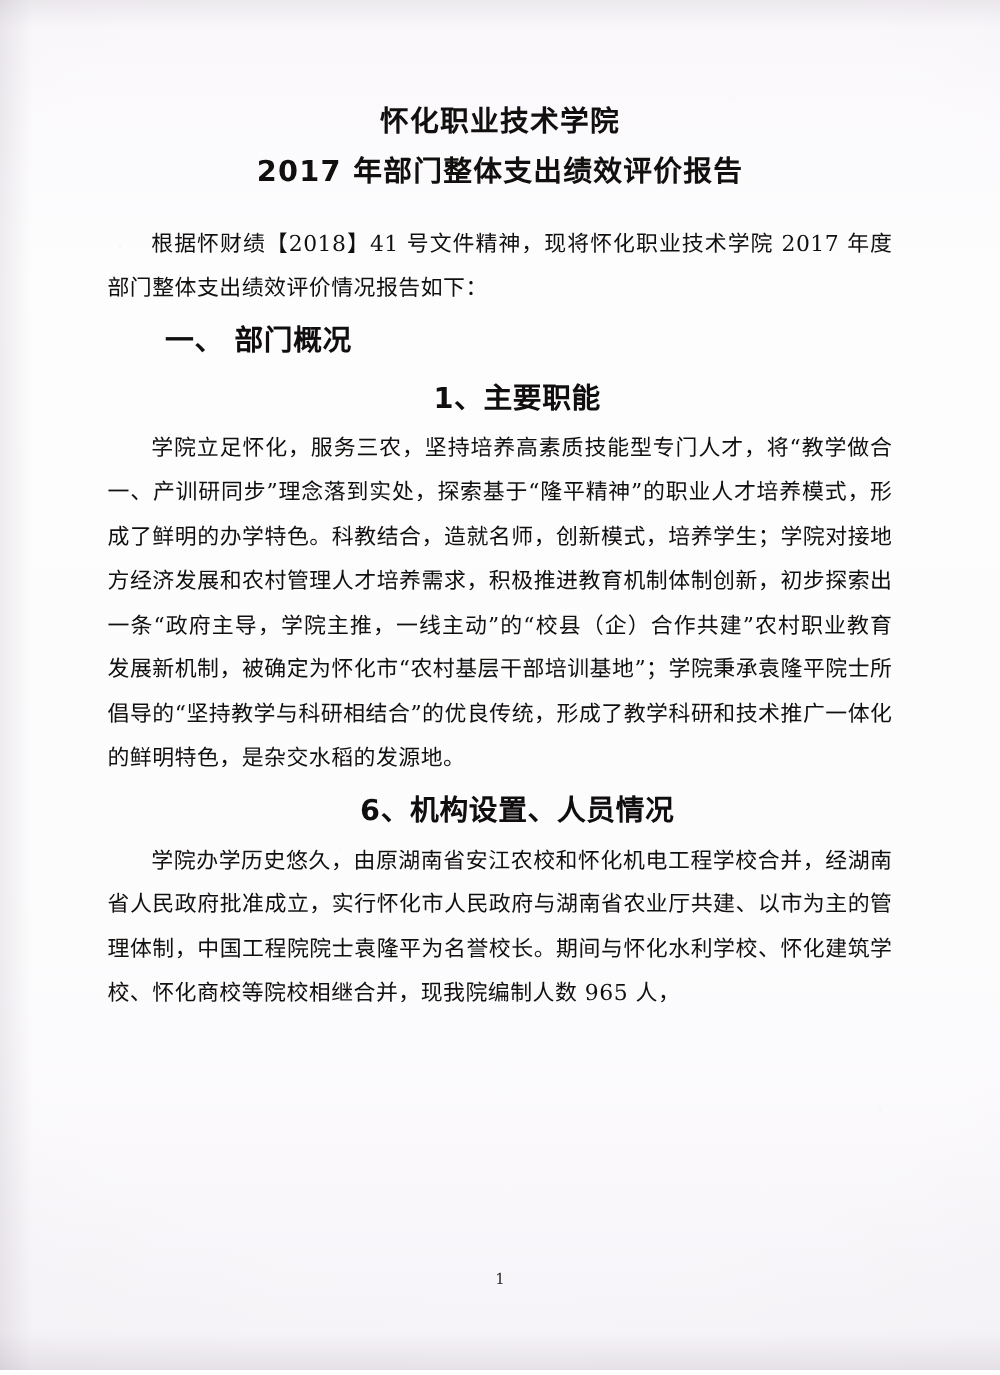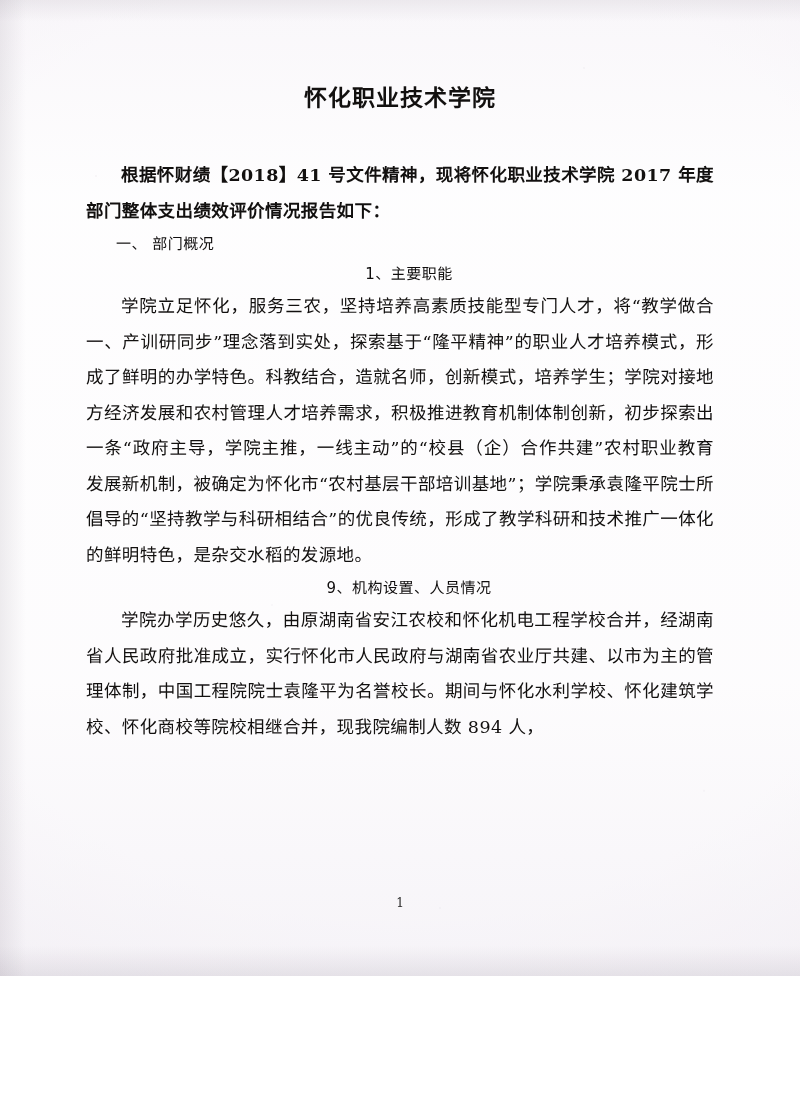--- a/index.html
+++ b/index.html
@@ -9,21 +9,21 @@
   body {
     width: 800px;
     height: 1100px;
     background: #ffffff;
     font-family: "DejaVu Serif", "Liberation Serif", serif;
     overflow: hidden;
   }
   .page {
     position: relative;
     width: 800px;
-    height: 976px;
+    height: 1096px;
     
     background:
       radial-gradient(ellipse 120% 90% at 50% 45%, #ffffff 55%, #f6f3f6 85%, #efeaf0 100%);
     box-sizing: border-box;
   }
   
   .page::before {
     content: "";
     position: absolute;
     inset: 0;
@@ -50,27 +50,27 @@
   .para {
     font-size: 17.5px;
     line-height: 2.03;
     color: #12100f;
     text-align: justify;
     text-justify: inter-ideograph;
     margin: 0;
     letter-spacing: 0.4px;
   }
   .indent2 { text-indent: 2em; }
-  .gap-top-lg { margin-top: 40px; font-weight: bold; }
+  .gap-top-lg { margin-top: 20px; }
   .gap-top { margin-top: 6px; }
 
   .heading {
     font-family: "DejaVu Sans", "Liberation Sans", sans-serif;
-    font-weight: normal;
-    font-size: 15px;
+    font-weight: bold;
+    font-size: 23px;
     color: #100e0e;
     letter-spacing: 0.5px;
     line-height: 2.0;
     margin: 0;
     text-indent: 2em;
   }
   .heading-tight { text-indent: 1.2em; text-align: center; }
 
   .page-number {
     position: absolute;
@@ -122,32 +122,33 @@
 
 <div class="page">
   <div class="edge-shadow-left"></div>
   <div class="edge-shadow-top"></div>
   <div class="edge-shadow-bottom"></div>
 
   <div class="content">
 
     <div class="doc-title">
       <span class="line1">怀化职业技术学院</span>
+      <span class="line2">2017 年部门整体支出绩效评价报告</span>
     </div>
 
     <p class="para indent2 gap-top-lg">根据怀财绩【2018】41 号文件精神，现将怀化职业技术学院 2017 年度部门整体支出绩效评价情况报告如下：</p>
 
     <p class="heading gap-top">一、 部门概况</p>
 
 
     <p class="heading heading-tight">1、主要职能</p>
 
     <p class="para indent2">学院立足怀化，服务三农，坚持培养高素质技能型专门人才，将“教学做合一、产训研同步”理念落到实处，探索基于“隆平精神”的职业人才培养模式，形成了鲜明的办学特色。科教结合，造就名师，创新模式，培养学生；学院对接地方经济发展和农村管理人才培养需求，积极推进教育机制体制创新，初步探索出一条“政府主导，学院主推，一线主动”的“校县（企）合作共建”农村职业教育发展新机制，被确定为怀化市“农村基层干部培训基地”；学院秉承袁隆平院士所倡导的“坚持教学与科研相结合”的优良传统，形成了教学科研和技术推广一体化的鲜明特色，是杂交水稻的发源地。</p>
 
-    <p class="heading heading-tight">9、机构设置、人员情况</p>
+    <p class="heading heading-tight">6、机构设置、人员情况</p>
 
-    <p class="para indent2">学院办学历史悠久，由原湖南省安江农校和怀化机电工程学校合并，经湖南省人民政府批准成立，实行怀化市人民政府与湖南省农业厅共建、以市为主的管理体制，中国工程院院士袁隆平为名誉校长。期间与怀化水利学校、怀化建筑学校、怀化商校等院校相继合并，现我院编制人数 894 人，</p>
+    <p class="para indent2">学院办学历史悠久，由原湖南省安江农校和怀化机电工程学校合并，经湖南省人民政府批准成立，实行怀化市人民政府与湖南省农业厅共建、以市为主的管理体制，中国工程院院士袁隆平为名誉校长。期间与怀化水利学校、怀化建筑学校、怀化商校等院校相继合并，现我院编制人数 965 人，</p>
 
   </div>
 
   <div class="page-number">1</div>
   <div class="noise"></div>
 </div>
 
 </body></html>

